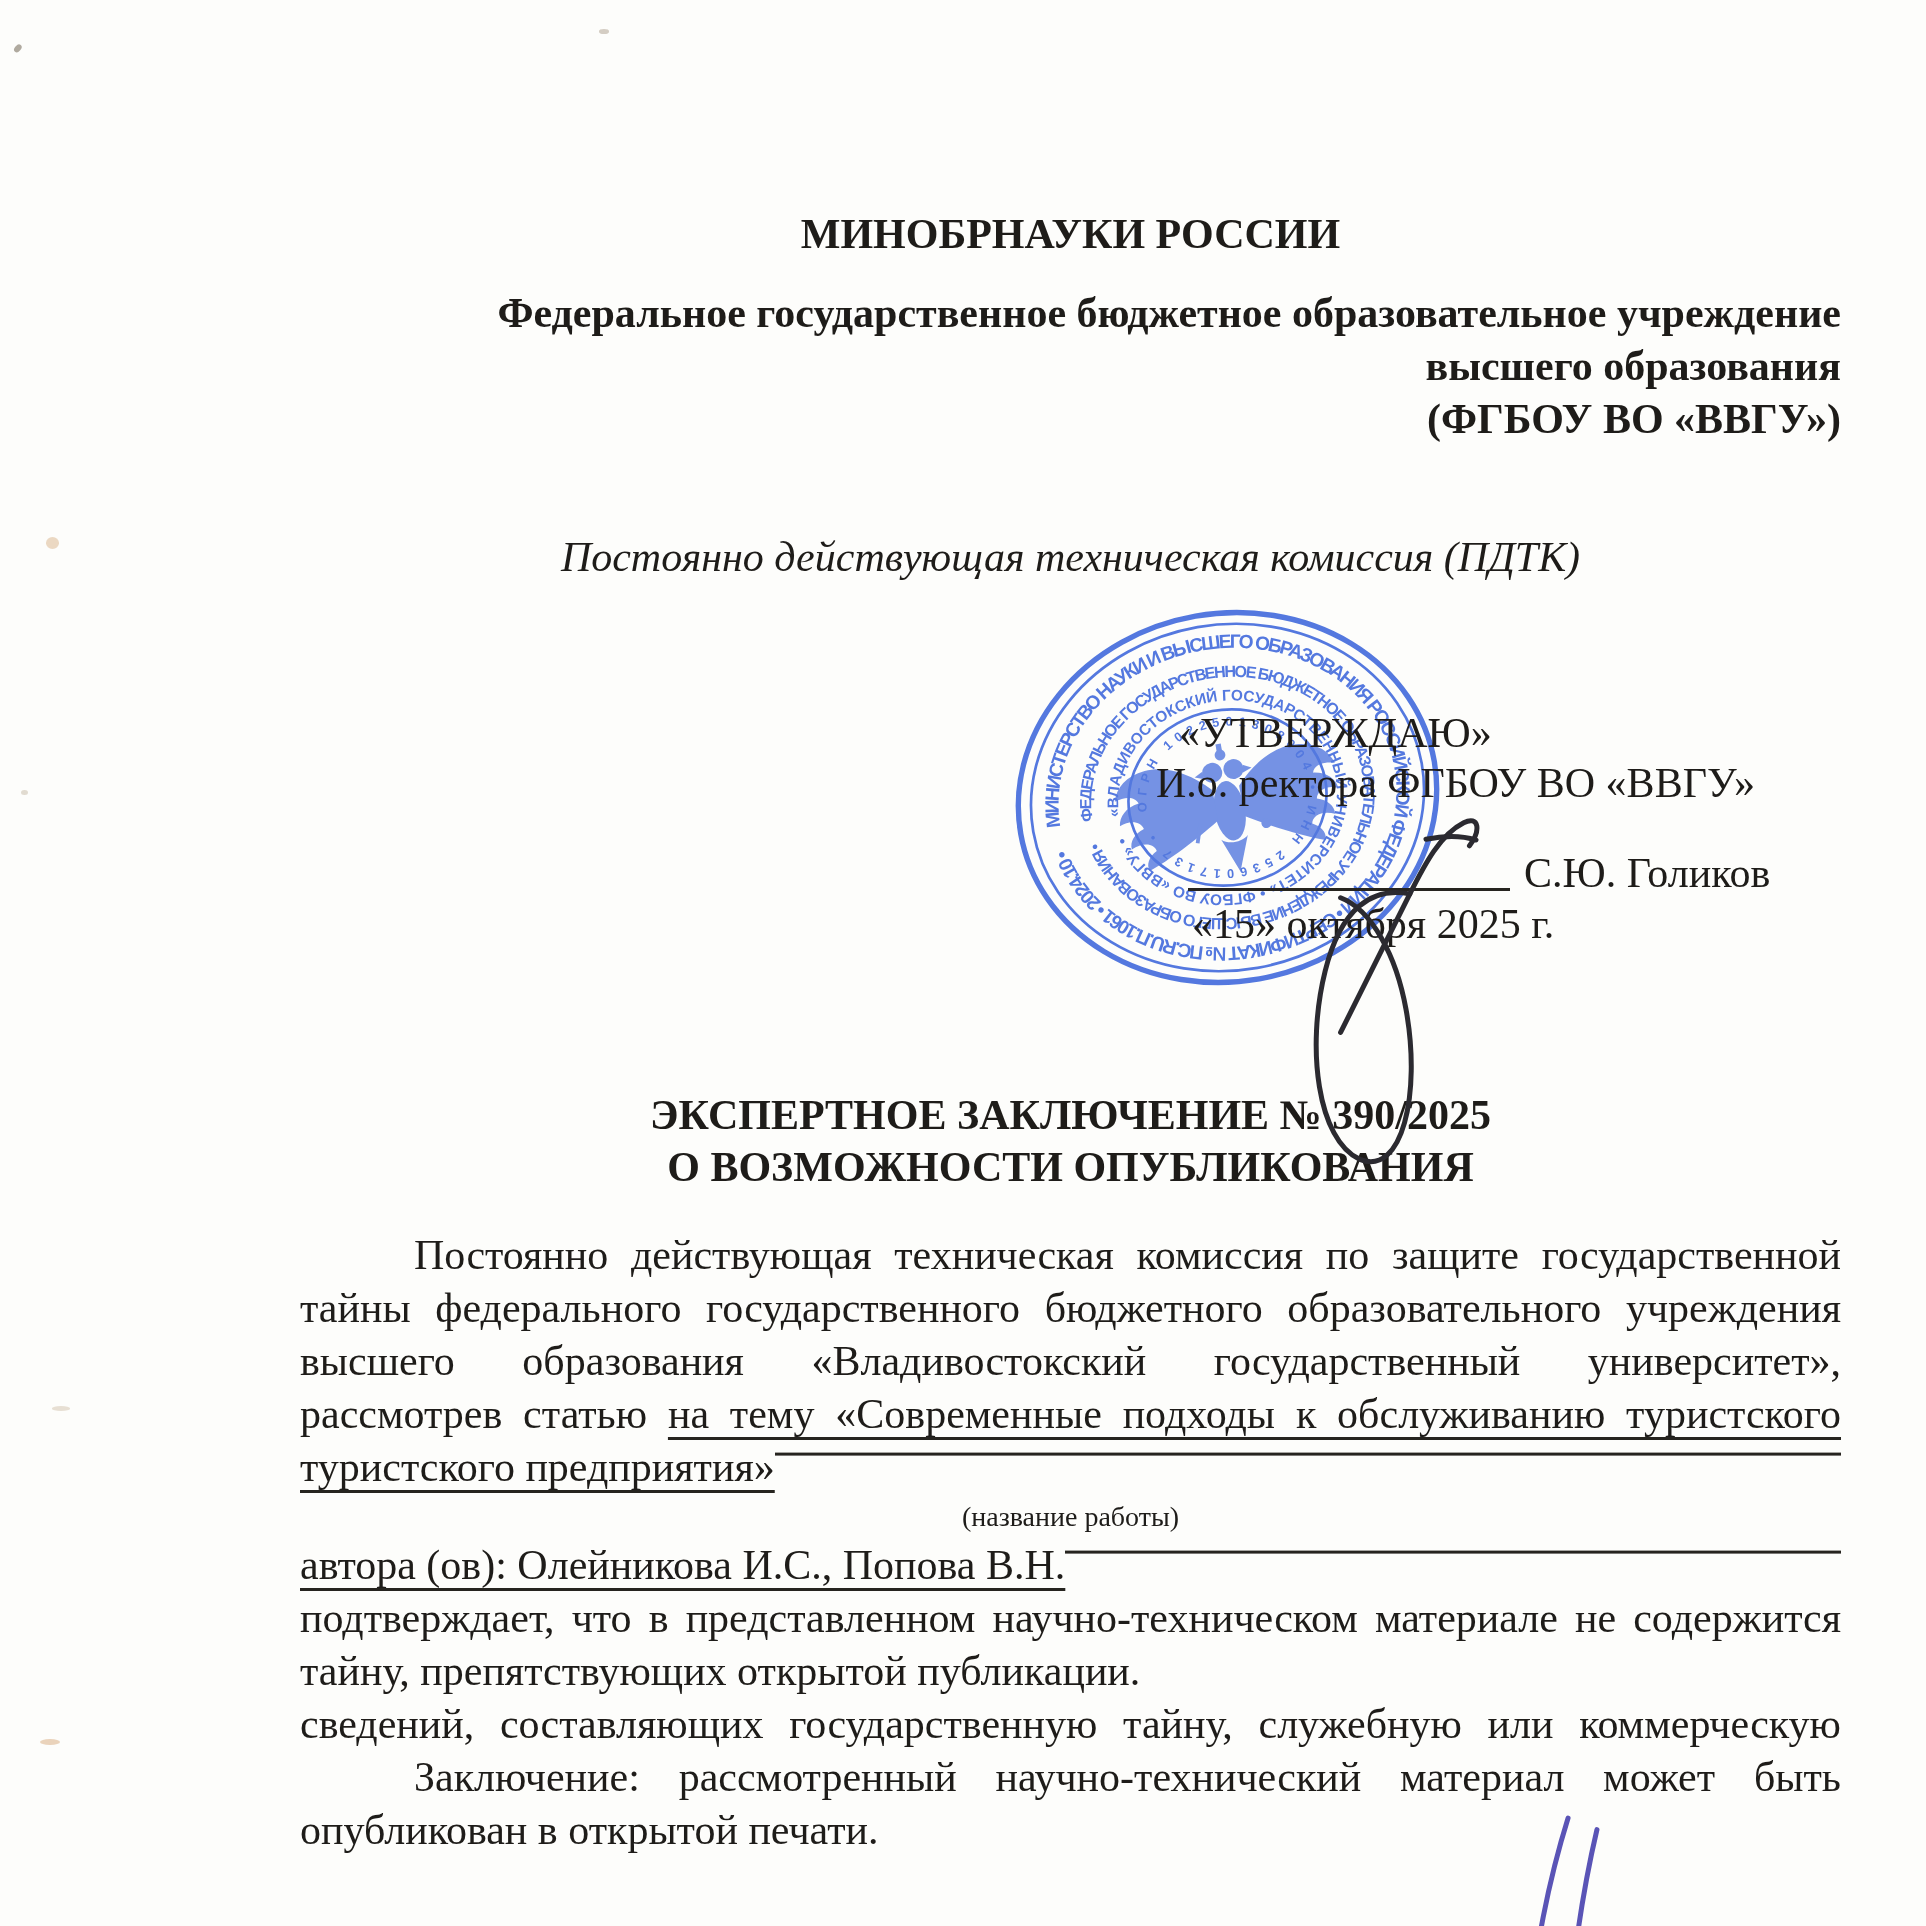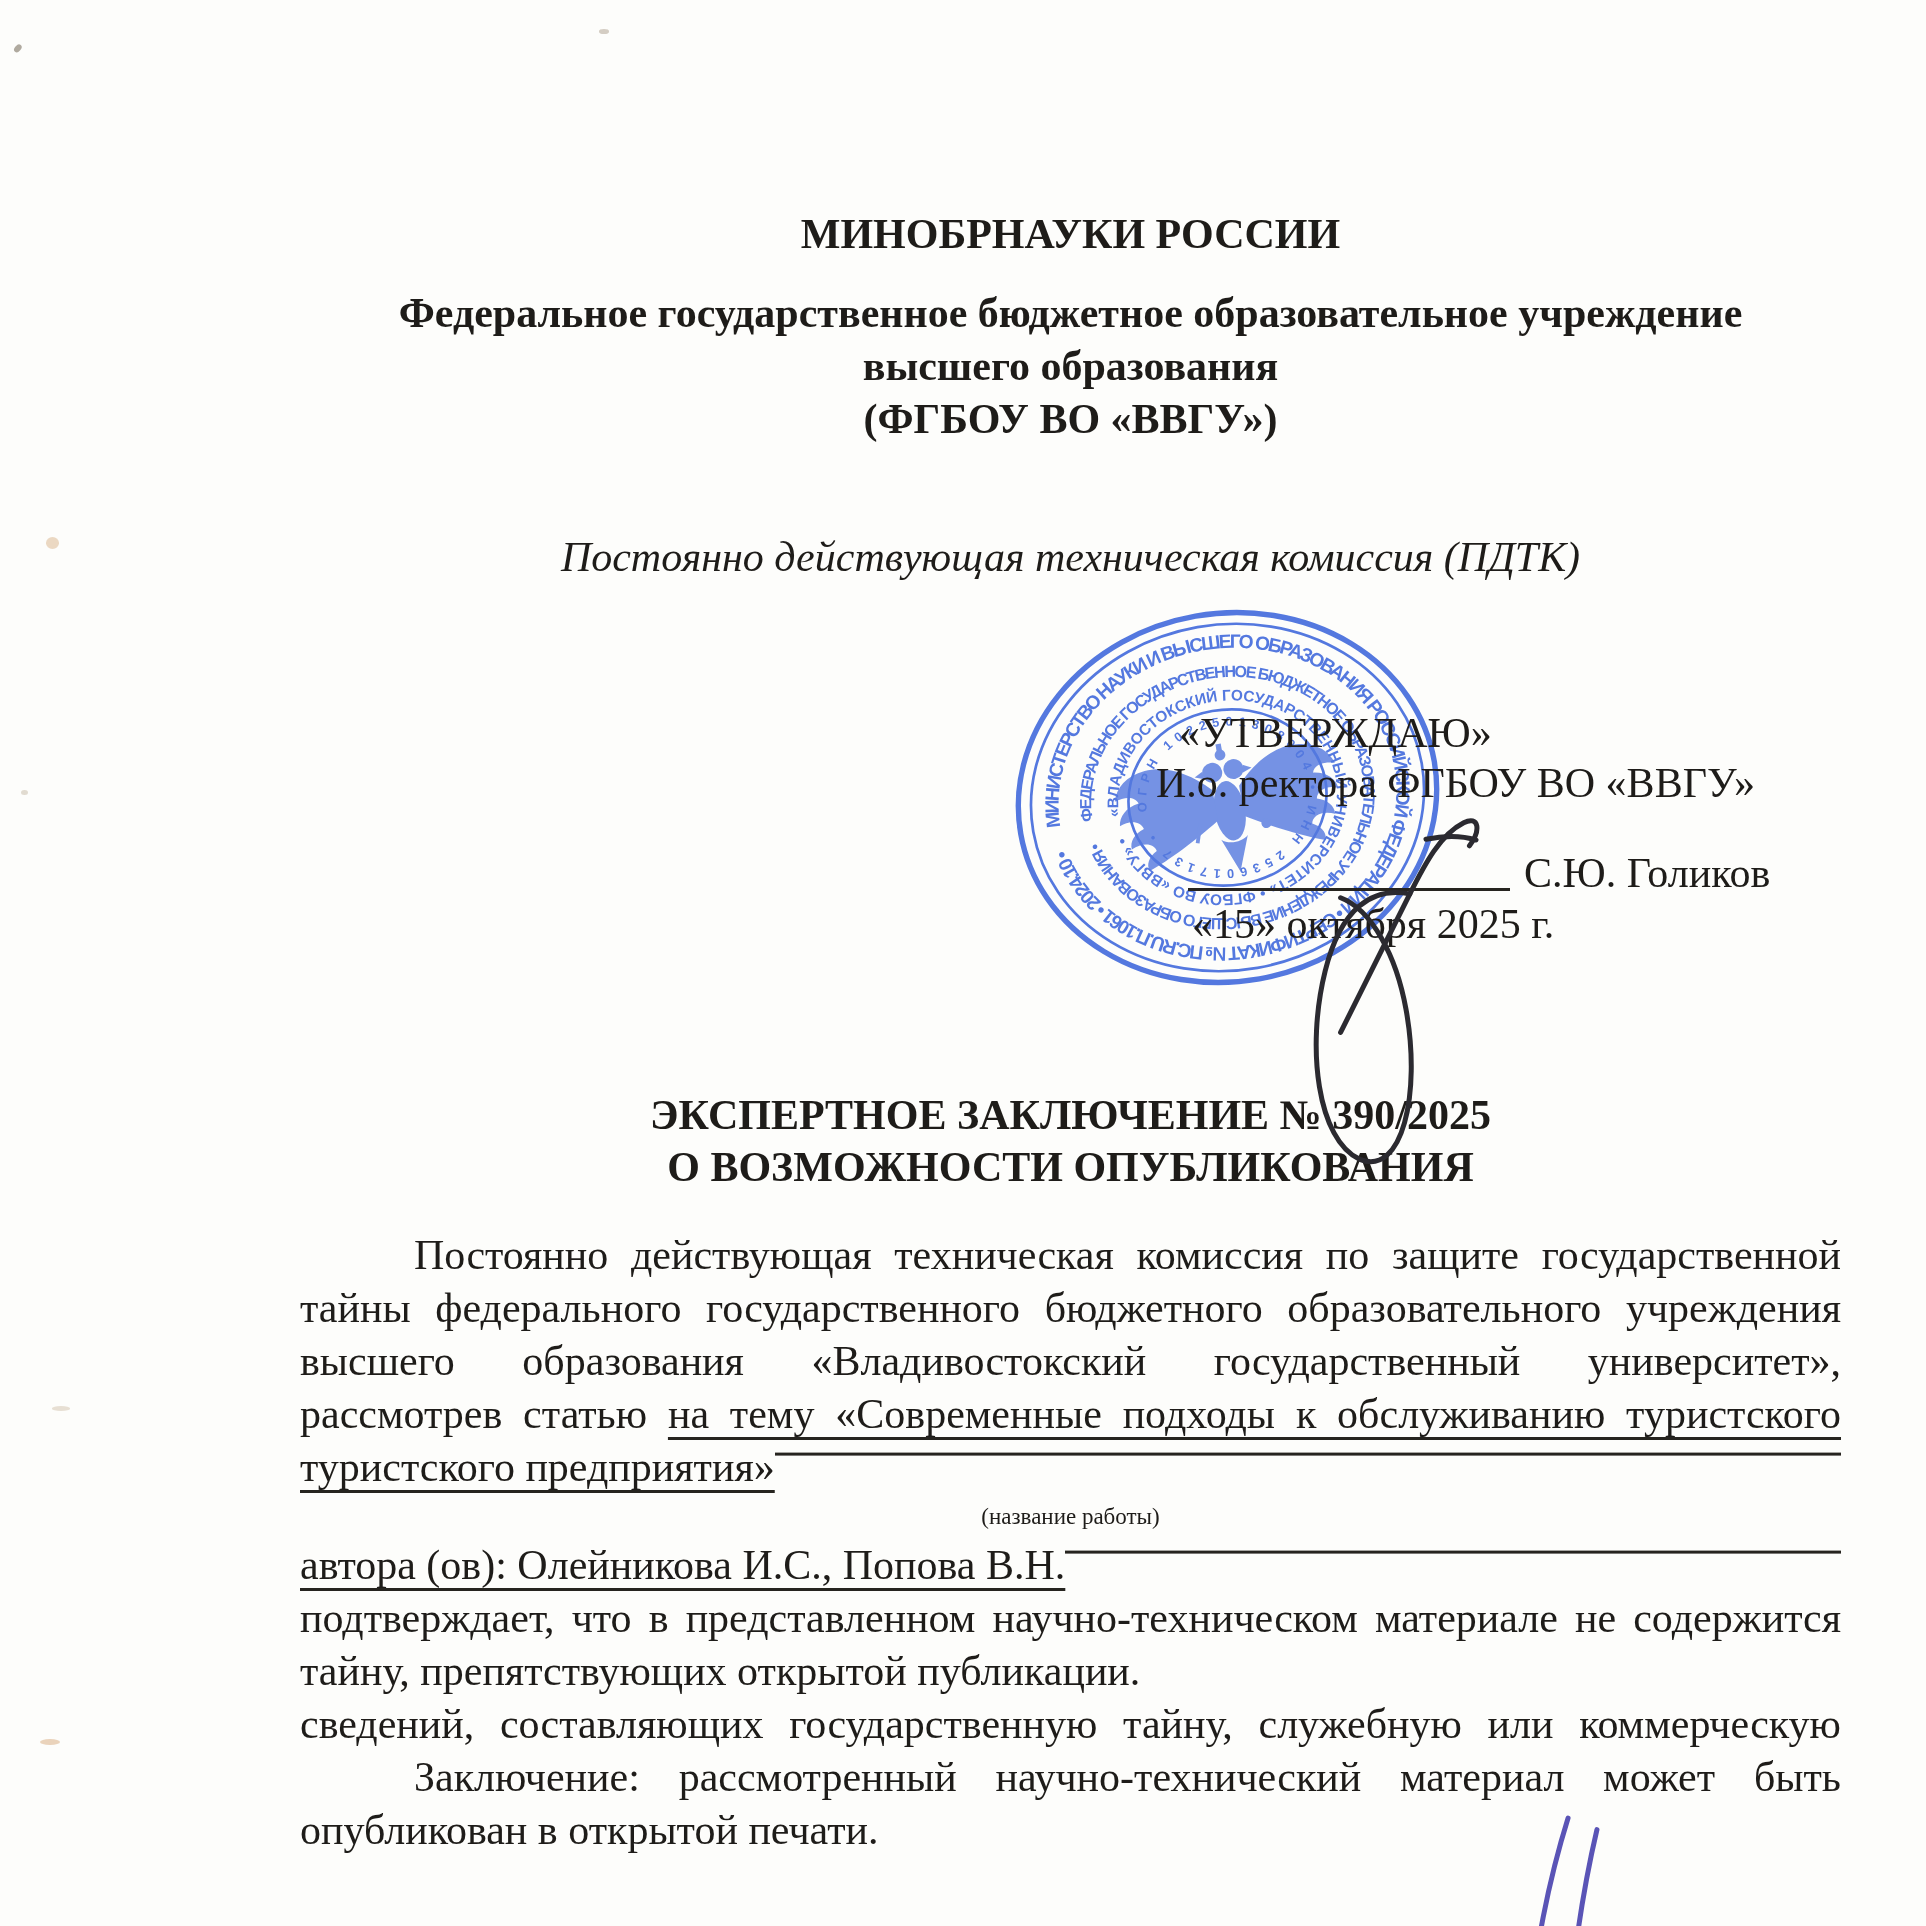--- a/index.html
+++ b/index.html
@@ -16,21 +16,21 @@
   .just{text-align:justify;text-align-last:justify;}
   .indent{text-indent:114px;}
   .flexline{display:flex;align-items:flex-start;}
   .uln{
     text-decoration:underline;
     text-decoration-thickness:3.1px;
     text-underline-offset:8.5px;
     text-decoration-color:#26241f;
   }
   .fill{flex:1;height:0;border-bottom:3.1px solid #26241f;transform:translateY(11.6px);}
-  .caption-line{height:45px;line-height:45px;font-size:23px;text-align:center;}
+  .caption-line{height:45px;line-height:45px;font-size:28px;text-align:center;}
   .rule{position:absolute;height:0;border-top:3.1px solid #26241f;}
   
   .hdr{left:300px;width:1541px;}
   
   .stamp{left:1004px;top:603px;width:447px;height:389px;transform:rotate(-10deg);opacity:.82;}
   .stamp text{font-family:"Liberation Sans","DejaVu Sans",sans-serif;font-weight:600;}
   .speck{position:absolute;border-radius:50%;}
   svg.sig{overflow:visible;}
 </style>
 </head>
@@ -65,21 +65,21 @@
     <circle cx="580" cy="393" r="14"></circle>
       <rect x="573" y="364" width="14" height="22"></rect>
     <path d="M 545,610 L 580,700 L 615,610 C 598,626 562,626 545,610 Z"></path>
     <circle cx="668" cy="588" r="13"></circle>
     <rect x="486" y="558" width="10" height="52" transform="rotate(18 491 584)"></rect>
   </g>
 </svg>
 
 <div class="abs hdr ctr b doc-font" style="top:208px;">МИНОБРНАУКИ РОССИИ</div>
 
-<div class="abs hdr ctr b doc-font" style="top:287px;">
+<div class="abs hdr ctr b doc-font" style="top:287px;text-align:right;">
   <div>Федеральное государственное бюджетное образовательное учреждение</div>
   <div>высшего образования</div>
   <div>(ФГБОУ ВО «ВВГУ»)</div>
 </div>
 
 <div class="abs hdr ctr doc-font" style="top:531px;font-style:italic;">Постоянно действующая техническая комиссия (ПДТК)</div>
 
 <div class="abs doc-font" style="left:1179px;top:707px;">«УТВЕРЖДАЮ»</div>
 <div class="abs doc-font" style="left:1156px;top:757px;">И.о. ректора ФГБОУ ВО «ВВГУ»</div>
 <div class="rule" style="left:1188px;top:888px;width:322px;"></div>

